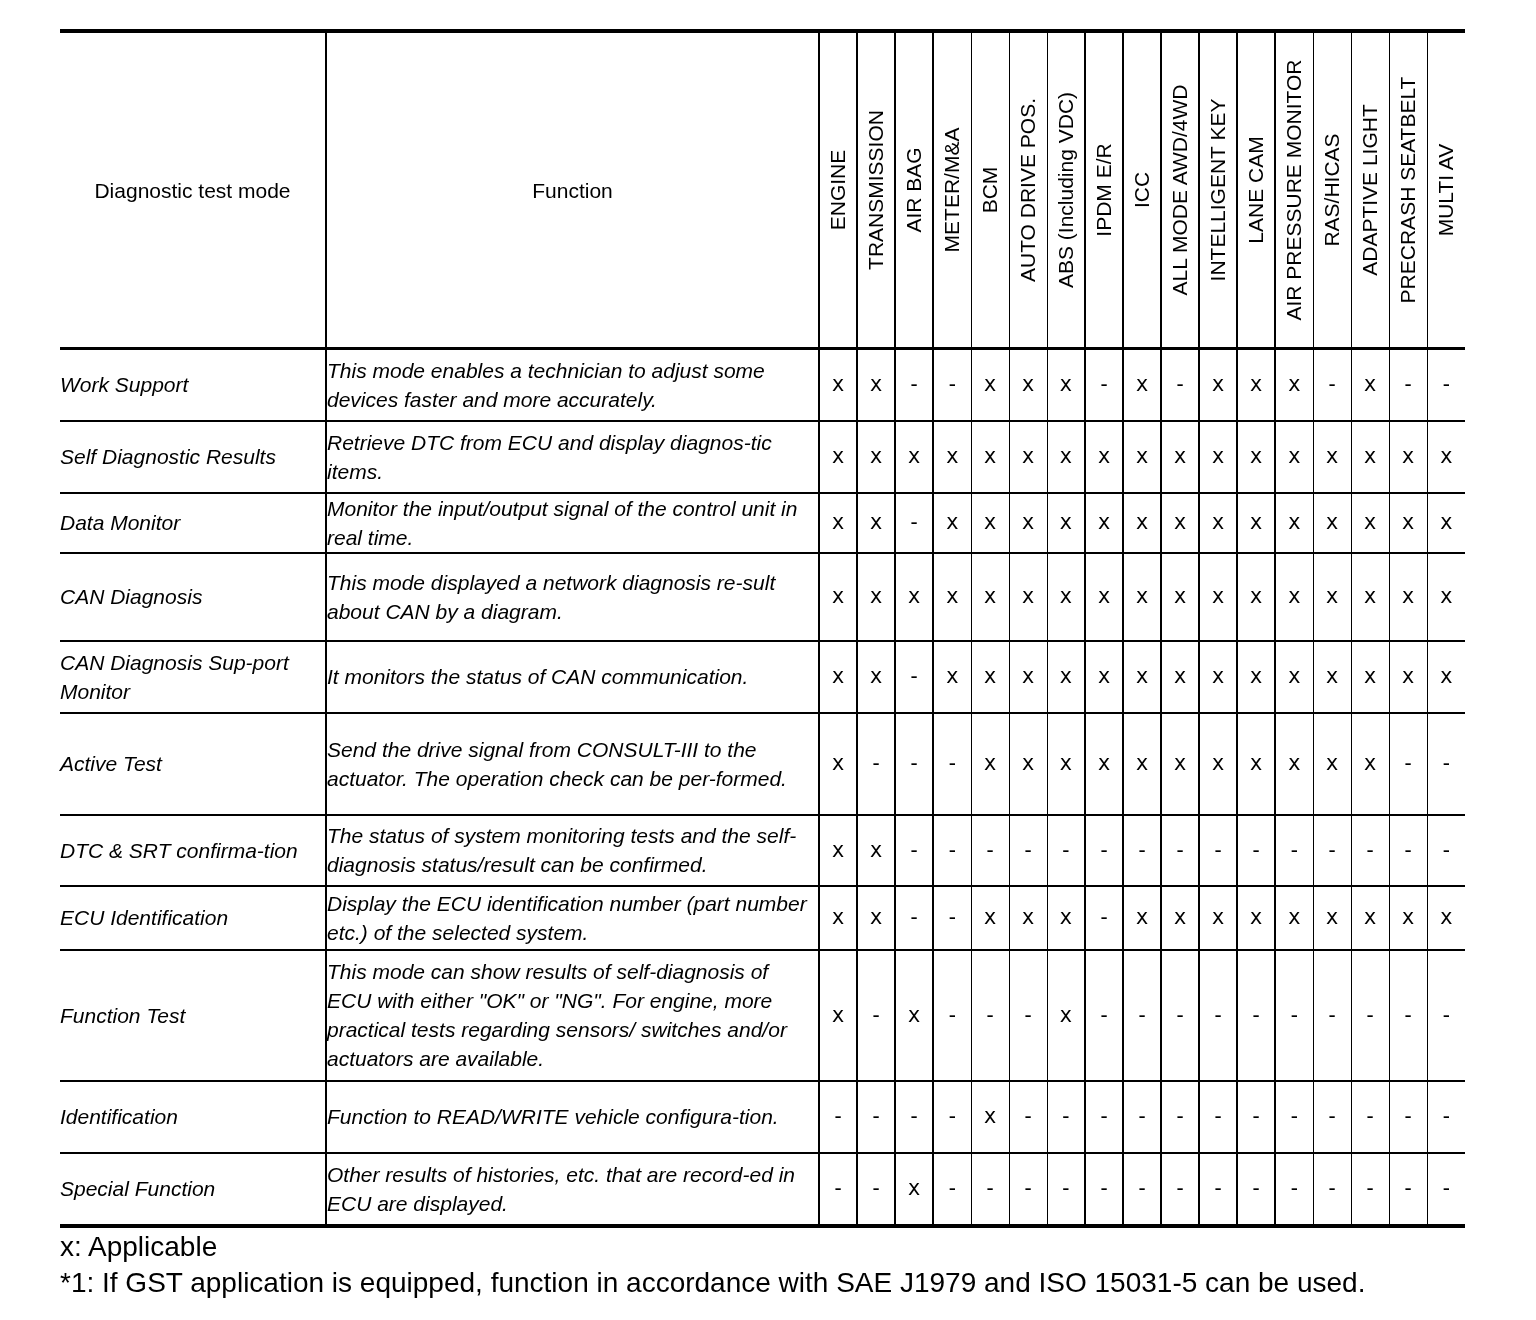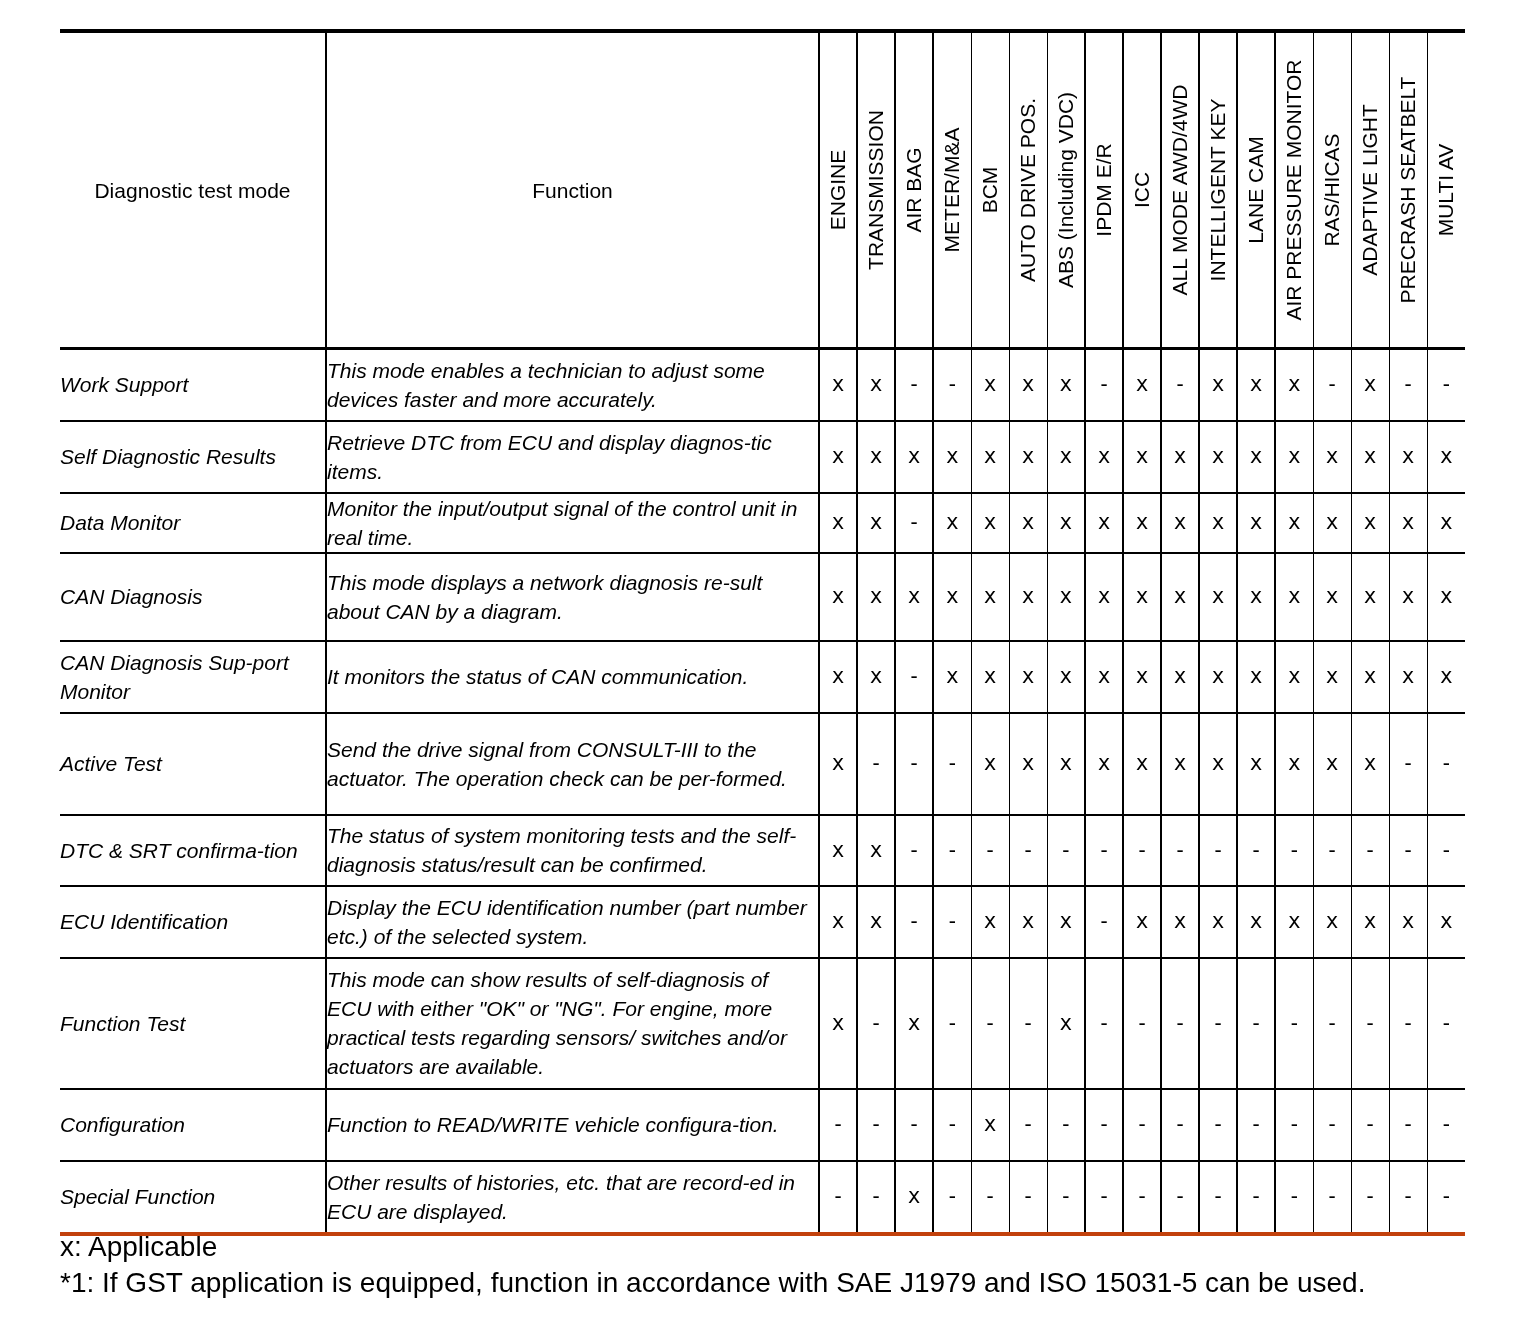--- a/index.html
+++ b/index.html
@@ -1,20 +1,20 @@
 <!DOCTYPE html>
 <html><head>
 <meta charset="utf-8">
 <style>
   html, body { margin: 0; padding: 0; background: #ffffff; }
   body { width: 1536px; height: 1320px; position: relative; overflow: hidden;
          font-family: "Liberation Sans", sans-serif; color: #000; }
   #wrap { position: absolute; left: 60px; top: 29px; width: 1403px; }
   table.diag { border-collapse: collapse; table-layout: fixed; width: 1403px;
-               border-top: 4px solid #000; border-bottom: 4px solid #c2410c; }
+               border-top: 4px solid #000; border-bottom: 4px solid #000000; }
   table.diag col.c-mode { width: 266px; }
   table.diag col.c-func { width: 493px; }
   table.diag col.c-sys  { width: 38px; }
   table.diag th, table.diag td { padding: 0; font-weight: normal; font-size: 21px; line-height: 29px; }
   thead th { height: 314px; border-bottom: 3px solid #000; vertical-align: middle; }
   th.h-mode { text-align: center; border-right: 2px solid #000; }
   th.h-func { text-align: center; border-right: 2px solid #000; }
   th.h-sys { position: relative; border-left: 2px solid #000; }
   th.h-sys.thin, td.v.thin { border-left: 1px solid #000; }
   th.h-sys .rot { position: absolute; left: 50%; top: 50%;
@@ -173,21 +173,21 @@
           <td class="v">x</td>
           <td class="v">x</td>
           <td class="v">x</td>
           <td class="v thin">x</td>
           <td class="v thin">x</td>
           <td class="v thin">x</td>
           <td class="v thin">x</td>
         </tr>
         <tr style="height: 88px;">
           <td class="mode">CAN Diagnosis</td>
-          <td class="func">This mode displays a network diagnosis re-sult about CAN by a diagram.</td>
+          <td class="func">This mode displayed a network diagnosis re-sult about CAN by a diagram.</td>
           <td class="v">x</td>
           <td class="v">x</td>
           <td class="v">x</td>
           <td class="v">x</td>
           <td class="v thin">x</td>
           <td class="v thin">x</td>
           <td class="v thin">x</td>
           <td class="v">x</td>
           <td class="v">x</td>
           <td class="v">x</td>
@@ -255,21 +255,21 @@
           <td class="v">-</td>
           <td class="v">-</td>
           <td class="v">-</td>
           <td class="v">-</td>
           <td class="v">-</td>
           <td class="v thin">-</td>
           <td class="v thin">-</td>
           <td class="v thin">-</td>
           <td class="v thin">-</td>
         </tr>
-        <tr style="height: 72px;">
+        <tr style="height: 64px;">
           <td class="mode">ECU Identification</td>
           <td class="func">Display the ECU identification number (part number etc.) of the selected system.</td>
           <td class="v">x</td>
           <td class="v">x</td>
           <td class="v">-</td>
           <td class="v">-</td>
           <td class="v thin">x</td>
           <td class="v thin">x</td>
           <td class="v thin">x</td>
           <td class="v">-</td>
@@ -298,21 +298,21 @@
           <td class="v">-</td>
           <td class="v">-</td>
           <td class="v">-</td>
           <td class="v">-</td>
           <td class="v thin">-</td>
           <td class="v thin">-</td>
           <td class="v thin">-</td>
           <td class="v thin">-</td>
         </tr>
         <tr style="height: 72px;">
-          <td class="mode">Configuration</td>
+          <td class="mode">Identification</td>
           <td class="func">Function to READ/WRITE vehicle configura-tion.</td>
           <td class="v">-</td>
           <td class="v">-</td>
           <td class="v">-</td>
           <td class="v">-</td>
           <td class="v thin">x</td>
           <td class="v thin">-</td>
           <td class="v thin">-</td>
           <td class="v">-</td>
           <td class="v">-</td>

